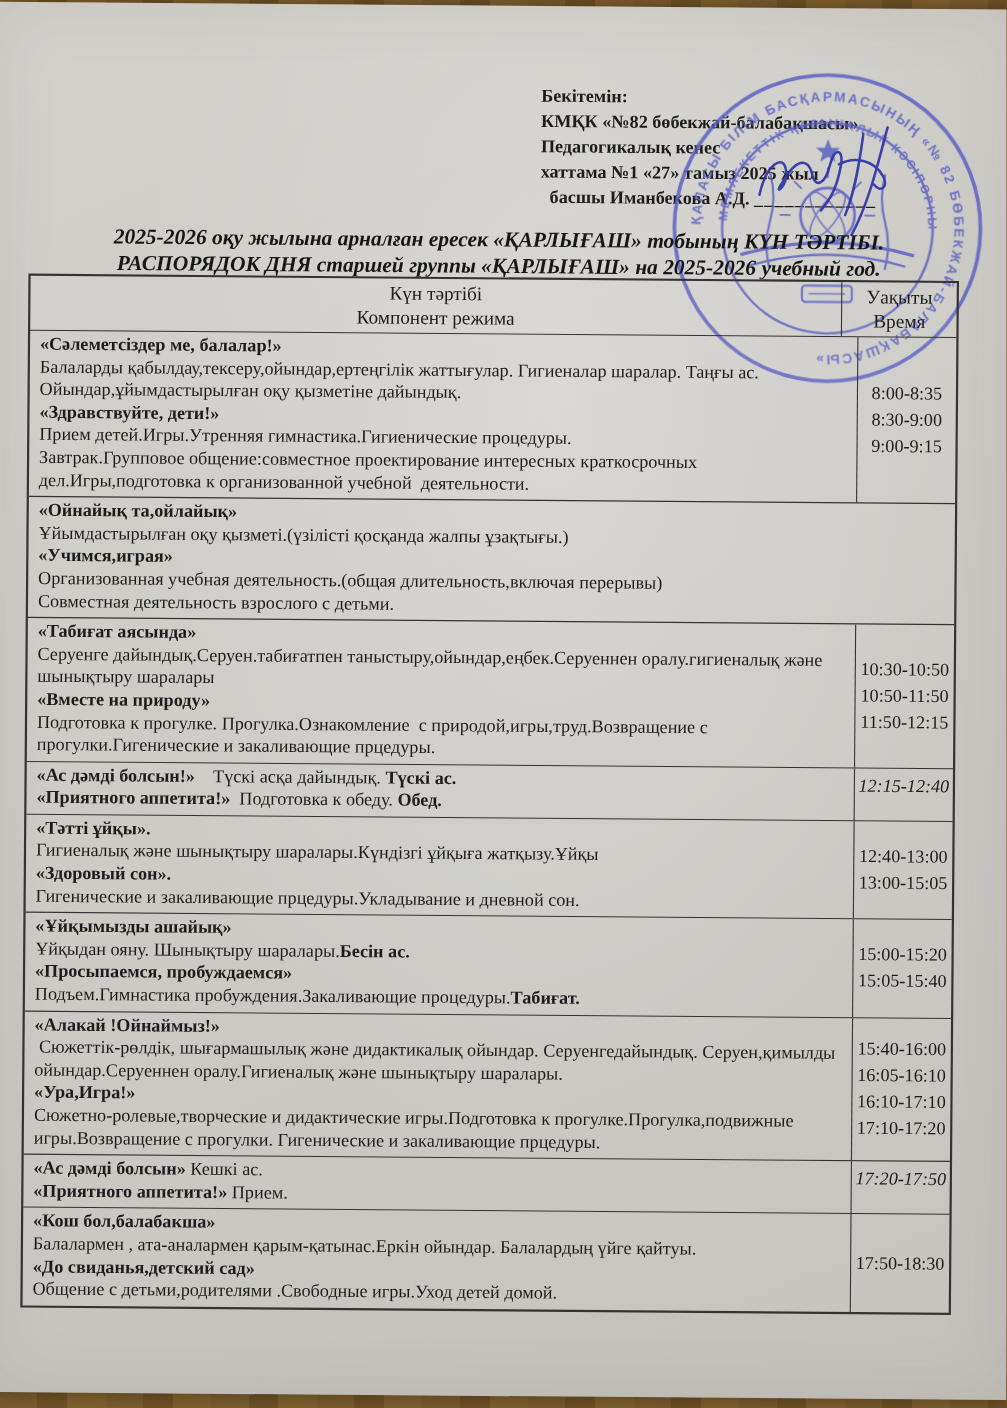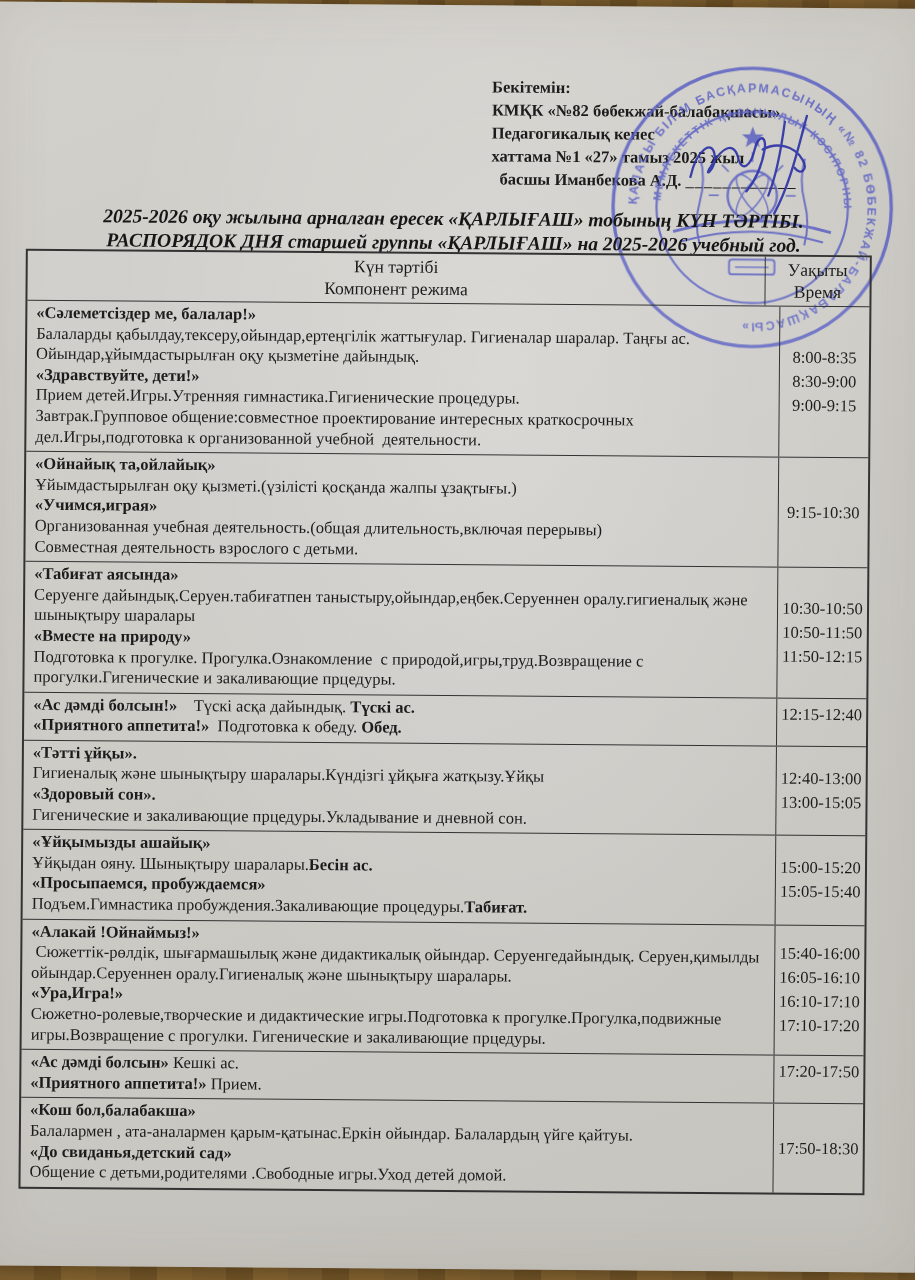--- a/index.html
+++ b/index.html
@@ -46,21 +46,21 @@
   .t-row{display:flex;border-bottom:1.6px solid #333;}
   .t-row:last-child{border-bottom:none;}
   .cell.act{width:737px;padding:2px 6px 4px 9px;}
   .line{font-size:16.5px;line-height:20.6px;}
   .seg{white-space:pre-wrap;}
   .seg.b{font-weight:bold;}
   .cell.time{
     flex:1;border-left:1.6px solid #333;display:flex;flex-direction:column;
     justify-content:center;align-items:center;font-size:16.5px;line-height:24px;padding:2px 2px;
   }
-  .cell.time.top{justify-content:flex-start;padding-top:4px;}
+  .cell.time.top{justify-content:flex-start;padding-top:4px;font-style:italic;}
   .stamp text{fill:#575dc3;font-family:"Liberation Sans",sans-serif;font-weight:bold;}
 </style>
 </head>
 <body>
 
 <div class="paper">
   <div class="content">
 
     <div class="approval">
       <div>Бекітемін:</div>
@@ -148,23 +148,20 @@
             </div>
           </div>
           <div class="t-row">
             <div class="cell act">
               <div class="line"><span class="seg b">«Ойнайық та,ойлайық»</span></div>
               <div class="line"><span class="seg">Ұйымдастырылған оқу қызметі.(үзілісті қосқанда жалпы ұзақтығы.)</span></div>
               <div class="line"><span class="seg b">«Учимся,играя»</span></div>
               <div class="line"><span class="seg">Организованная учебная деятельность.(общая длительность,включая перерывы)</span></div>
               <div class="line"><span class="seg">Совместная деятельность взрослого с детьми.</span></div>
             </div>
-            <div class="cell time">
-              <div class="tval">9:15-10:30</div>
-            </div>
           </div>
           <div class="t-row">
             <div class="cell act">
               <div class="line"><span class="seg b">«Табиғат аясында»</span></div>
               <div class="line"><span class="seg">Серуенге дайындық.Серуен.табиғатпен таныстыру,ойындар,еңбек.Серуеннен оралу.гигиеналық және шынықтыру шаралары</span></div>
               <div class="line"><span class="seg b">«Вместе на природу»</span></div>
               <div class="line"><span class="seg">Подготовка к прогулке. Прогулка.Ознакомление  с природой,игры,труд.Возвращение с прогулки.Гигенические и закаливающие прцедуры.</span></div>
             </div>
             <div class="cell time">
               <div class="tval">10:30-10:50</div>

